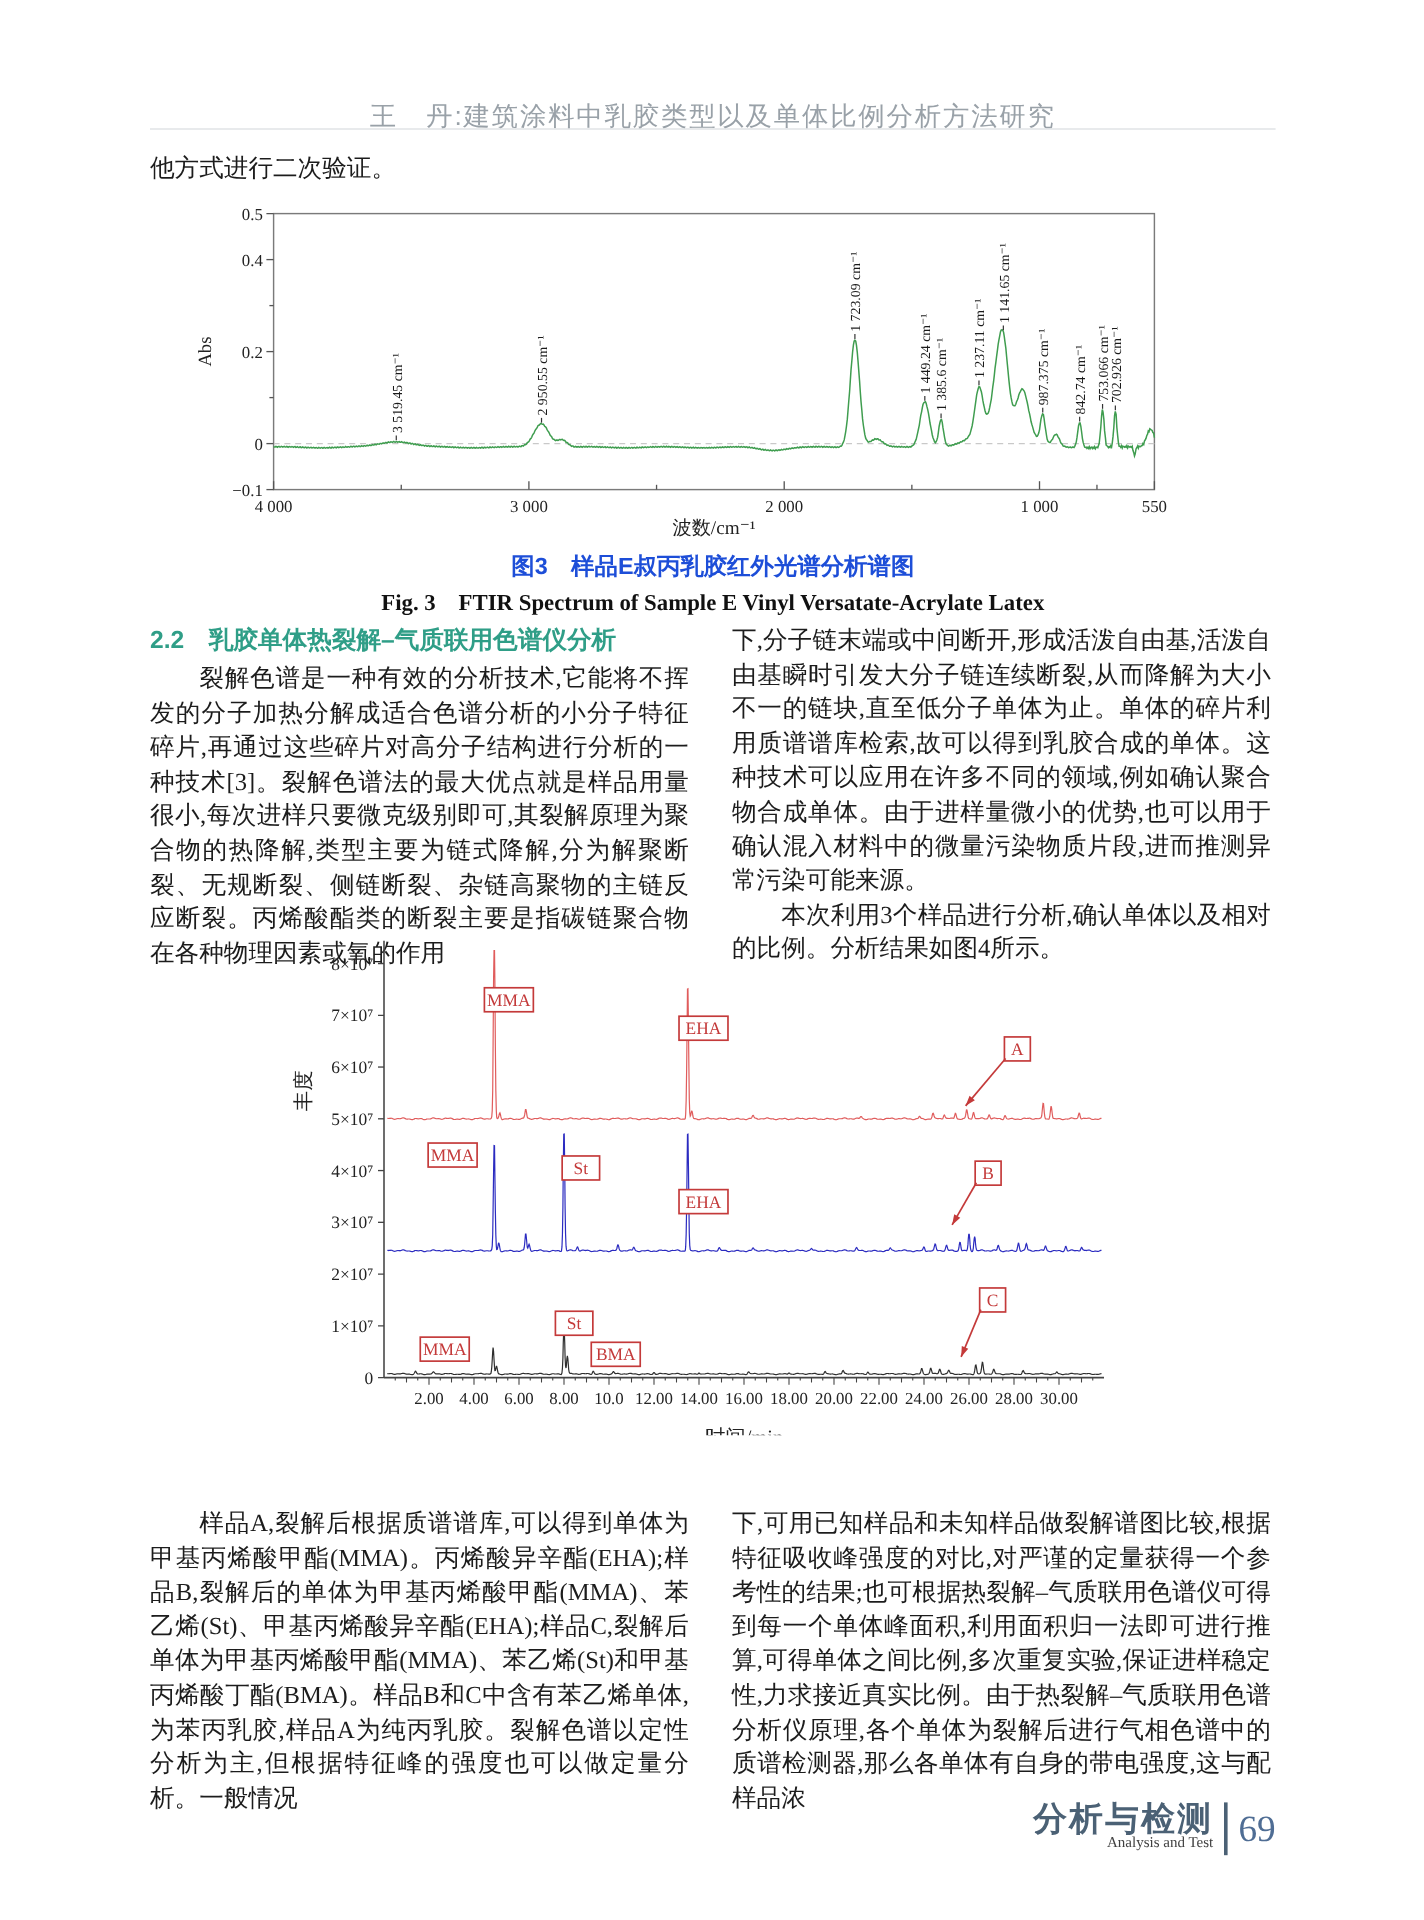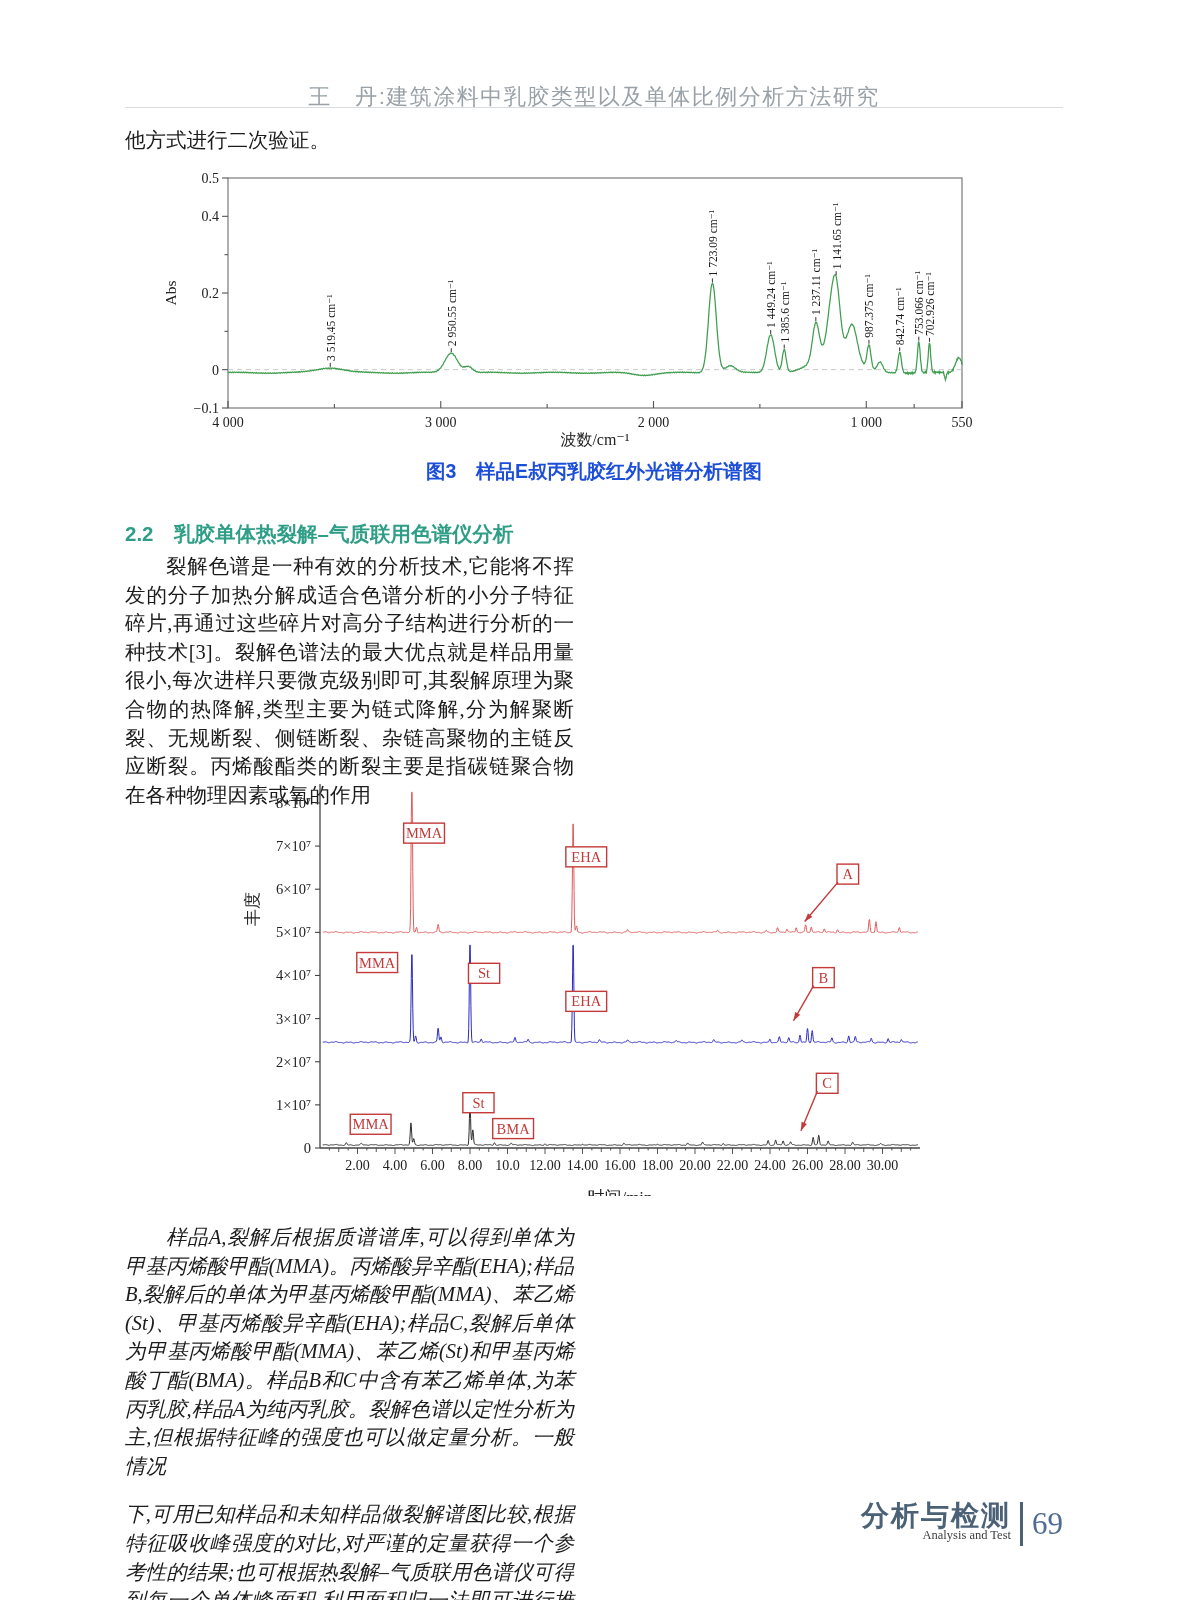--- a/index.html
+++ b/index.html
@@ -17,23 +17,23 @@
   .caption-cn{position:absolute;left:125px;width:938px;text-align:center;
               font-family:"Liberation Sans","DejaVu Sans",sans-serif;
               font-weight:bold;font-size:19.5px;color:#1d4ed8;}
   .caption-en{position:absolute;left:125px;width:938px;text-align:center;
               font-family:"Liberation Serif","DejaVu Serif",serif;
               font-weight:bold;font-size:19px;color:#111;}
   #fig3-cap-cn{top:458px;}
   #fig3-cap-en{top:489px;}
   #fig4-cap-cn{top:1200px;}
   #fig4-cap-en{top:1231px;}
-  .twocol{position:absolute;left:125px;width:938px;display:flex;gap:20px;flex-direction:column;}
+  .twocol{position:absolute;left:125px;width:938px;display:flex;gap:36px;}
   #section-cols{top:520px;}
-  #discussion-cols{top:1223px;font-style:italic;}
+  #discussion-cols{top:1256px;}
   .col{width:449px;font-size:20.5px;line-height:28.6px;text-align:justify;}
   .section-heading{font-family:"Liberation Sans","DejaVu Sans",sans-serif;
                    font-weight:bold;font-size:20.5px;color:#2f9e87;
                    margin:0 0 4px 0;line-height:28px;}
   .para{margin:0;}
   .para.indent{text-indent:2em;}
   .footer{position:absolute;top:1502px;right:124px;display:flex;align-items:center;}
   .footer-labels{text-align:right;margin-right:9px;}
   .footer-cn{font-family:"Liberation Sans","DejaVu Sans",sans-serif;
              font-weight:bold;font-size:28px;color:#4b6175;letter-spacing:2px;line-height:22px;}
@@ -104,26 +104,33 @@
       <text x="754.2185043478261" y="185.35212068886065" transform="rotate(-90 754.2185043478261 185.35212068886065)" font-size="11.5" fill="#1a1a1a">842.74 cm⁻¹</text>
       <line x1="768.7969727536232" y1="180.67617634965467" x2="768.7969727536232" y2="176.67617634965467" stroke="#333" stroke-width="1"></line>
       <text x="773.2969727536232" y="174.67617634965467" transform="rotate(-90 773.2969727536232 174.67617634965467)" font-size="11.5" fill="#1a1a1a">753.066 cm⁻¹</text>
       <line x1="779.4644394202899" y1="181.86609711129404" x2="779.4644394202899" y2="177.86609711129404" stroke="#333" stroke-width="1"></line>
       <text x="783.9644394202899" y="175.86609711129404" transform="rotate(-90 783.9644394202899 175.86609711129404)" font-size="11.5" fill="#1a1a1a">702.926 cm⁻¹</text>
       <text x="26" y="133" transform="rotate(-90 26 133)" text-anchor="middle" font-size="15.5" fill="#222">Abs</text>
       <text x="445" y="285" text-anchor="middle" font-size="16" fill="#222">波数/cm⁻¹</text>
     </svg>
 
   <div id="fig3-cap-cn" class="caption-cn">图3　样品E叔丙乳胶红外光谱分析谱图</div>
+  <div id="fig3-cap-en" class="caption-en">Fig. 3　FTIR Spectrum of Sample E Vinyl Versatate-Acrylate Latex</div>
 
   <div id="section-cols" class="twocol">
     <div class="col">
       <p class="section-heading">2.2　乳胶单体热裂解–气质联用色谱仪分析</p>
       <div>
           <p class="para indent">裂解色谱是一种有效的分析技术,它能将不挥发的分子加热分解成适合色谱分析的小分子特征碎片,再通过这些碎片对高分子结构进行分析的一种技术[3]。裂解色谱法的最大优点就是样品用量很小,每次进样只要微克级别即可,其裂解原理为聚合物的热降解,类型主要为链式降解,分为解聚断裂、无规断裂、侧链断裂、杂链高聚物的主链反应断裂。丙烯酸酯类的断裂主要是指碳链聚合物在各种物理因素或氧的作用</p>
+        </div>
+    </div>
+    <div class="col">
+      <div>
+          <p class="para">下,分子链末端或中间断开,形成活泼自由基,活泼自由基瞬时引发大分子链连续断裂,从而降解为大小不一的链块,直至低分子单体为止。单体的碎片利用质谱谱库检索,故可以得到乳胶合成的单体。这种技术可以应用在许多不同的领域,例如确认聚合物合成单体。由于进样量微小的优势,也可以用于确认混入材料中的微量污染物质片段,进而推测异常污染可能来源。</p>
+          <p class="para indent">本次利用3个样品进行分析,确认单体以及相对的比例。分析结果如图4所示。</p>
         </div>
     </div>
   </div>
 
   <svg id="fig4-svg" class="fig-svg" width="760" height="424" viewBox="0 0 760 424">
       <line x1="90" y1="12" x2="90" y2="376" stroke="#444" stroke-width="1.3"></line>
       <line x1="90" y1="376" x2="690" y2="376" stroke="#444" stroke-width="1.3"></line>
       <line x1="85" y1="376" x2="90" y2="376" stroke="#444" stroke-width="1.1"></line>
       <text x="81" y="381" text-anchor="end" font-size="14.5" fill="#222">0</text>
       <line x1="85" y1="332.86746987951807" x2="90" y2="332.86746987951807" stroke="#444" stroke-width="1.1"></line>

